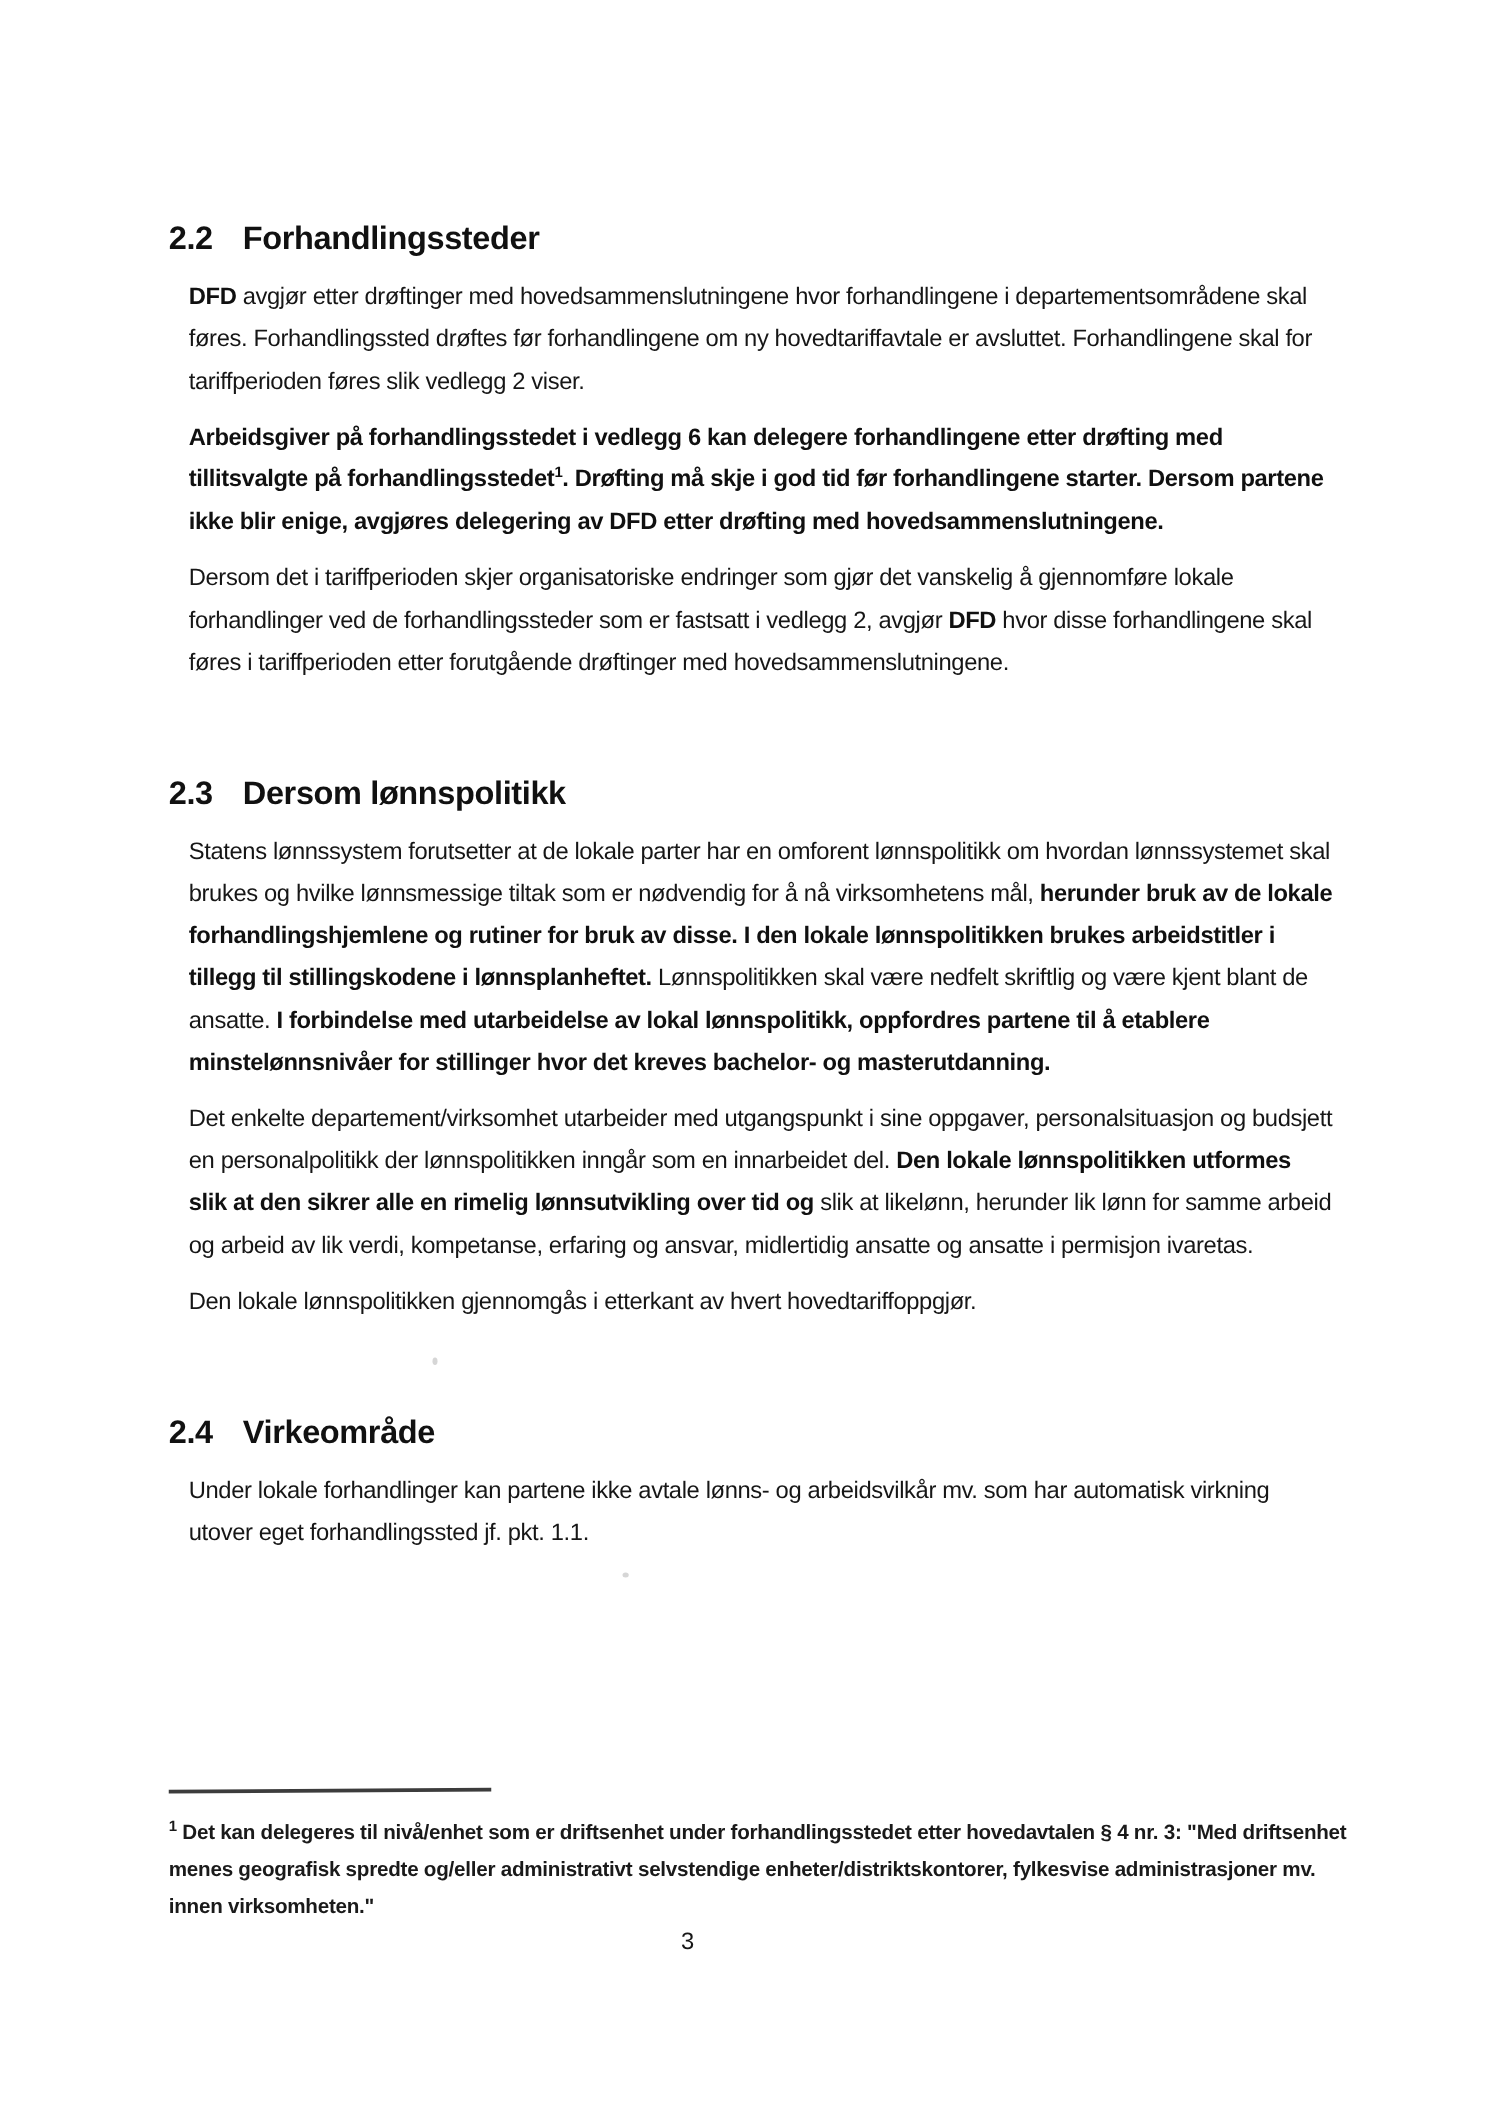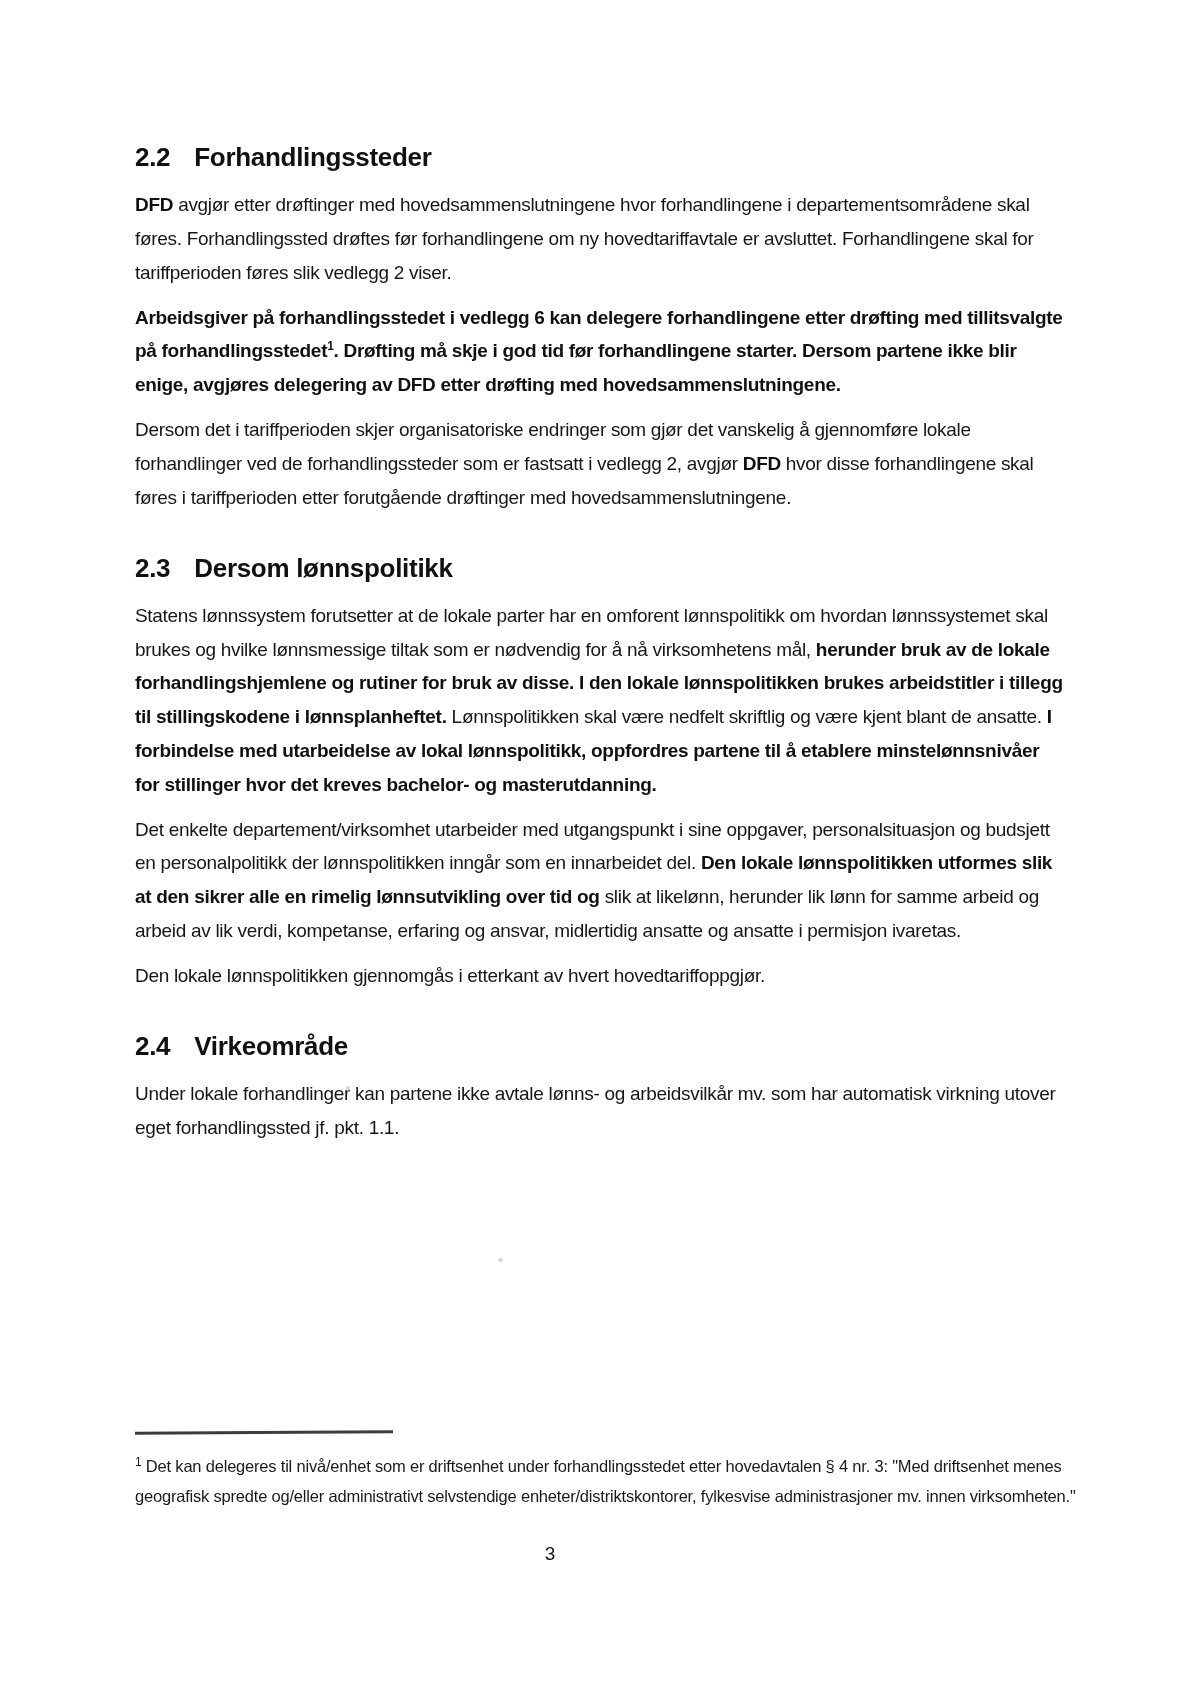--- a/index.html
+++ b/index.html
@@ -24,46 +24,46 @@
   }
   h2.sec-heading {
     font-size: 26px;
     font-weight: 700;
     color: #111;
     letter-spacing: -0.3px;
     margin: 0 0 15px 0;
     line-height: 1.2;
   }
   h2.sec-heading.spaced { margin-top: 38px; }
-  .sec-num { display: inline-block; margin-right: 24px; }
+  .sec-num { display: inline-block; margin-right: 24px; margin-top: 33px; }
   p.body-p {
     font-size: 19px;
     line-height: 1.78;
     letter-spacing: -0.3px;
-    margin: 0 0 11px 0;
+    margin: 0 0 11px 16px;
     color: #161616;
   }
   p.body-p .b { font-weight: 700; color: #101010; }
   sup { font-size: 12px; line-height: 0; }
   .footnote-rule {
     position: absolute;
     top: 1431px;
     left: 135px;
     width: 258px;
     height: 3px;
     background: #3c3c3c;
     transform: rotate(-0.35deg);
   }
   .footnote {
     position: absolute;
     top: 1452px;
     left: 135px;
     width: 958px;
     font-size: 16.5px;
-    font-weight: 400;
+    font-weight: 700;
     line-height: 1.8;
     letter-spacing: -0.2px;
     color: #1a1a1a;
   }
   .page-number {
     position: absolute;
     top: 1543px;
     left: 0;
     width: 1100px;
     text-align: center;

